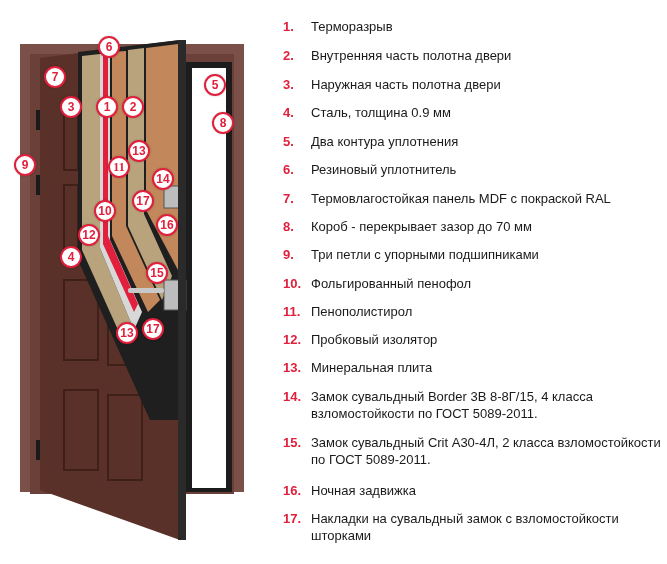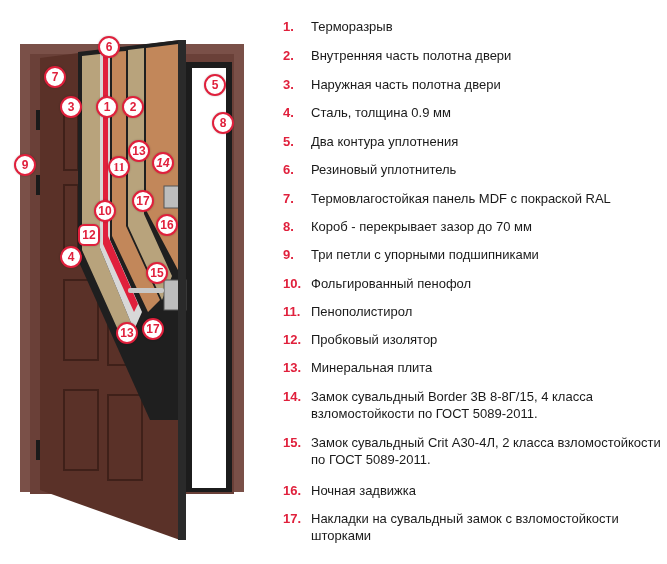--- a/index.html
+++ b/index.html
@@ -59,25 +59,25 @@
       <div class="callout" style="left: 98px; top: 36px;">6</div>
       <div class="callout" style="left: 44px; top: 66px;">7</div>
       <div class="callout" style="left: 204px; top: 74px;">5</div>
       <div class="callout" style="left: 60px; top: 96px;">3</div>
       <div class="callout" style="left: 96px; top: 96px;">1</div>
       <div class="callout" style="left: 122px; top: 96px;">2</div>
       <div class="callout" style="left: 212px; top: 112px;">8</div>
       <div class="callout" style="left: 128px; top: 140px;">13</div>
       <div class="callout" style="left: 14px; top: 154px;">9</div>
       <div class="callout" style="left: 108px; top: 156px; font-family: Liberation Serif, serif;">11</div>
-      <div class="callout" style="left: 152px; top: 152px; font-style: italic;">14</div>
+      <div class="callout" style="left: 152px; top: 168px;">14</div>
       <div class="callout" style="left: 132px; top: 190px;">17</div>
       <div class="callout" style="left: 94px; top: 200px;">10</div>
       <div class="callout" style="left: 156px; top: 214px;">16</div>
-      <div class="callout" style="left: 78px; top: 224px; border-radius: 6px;">12</div>
+      <div class="callout" style="left: 78px; top: 224px;">12</div>
       <div class="callout" style="left: 60px; top: 246px;">4</div>
       <div class="callout" style="left: 146px; top: 262px; text-align: center;">15</div>
       <div class="callout" style="left: 116px; top: 322px;">13</div>
       <div class="callout" style="left: 142px; top: 318px;">17</div>
     </div>
 </div>
 
 <div id="legend">
     <div class="item" style="top: 18px;">
       <span class="num">1.</span>

